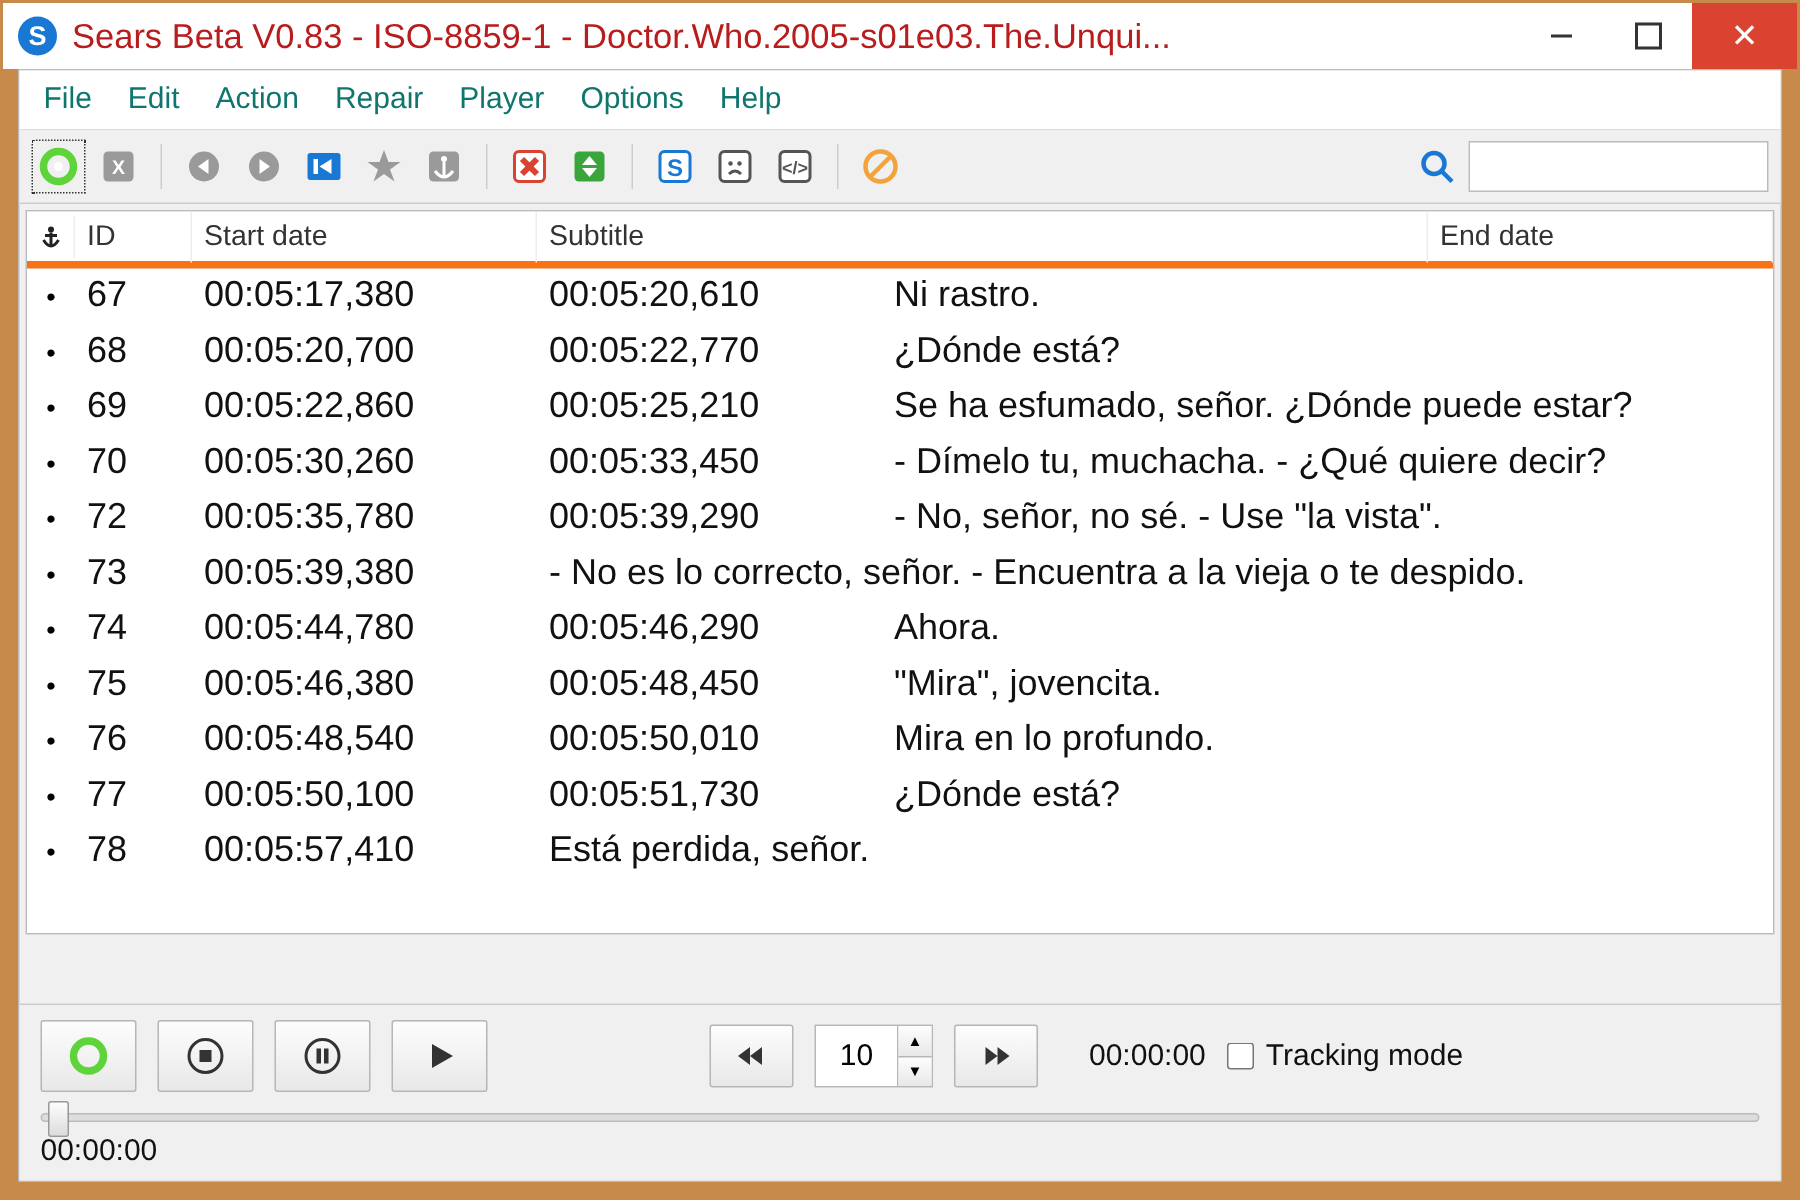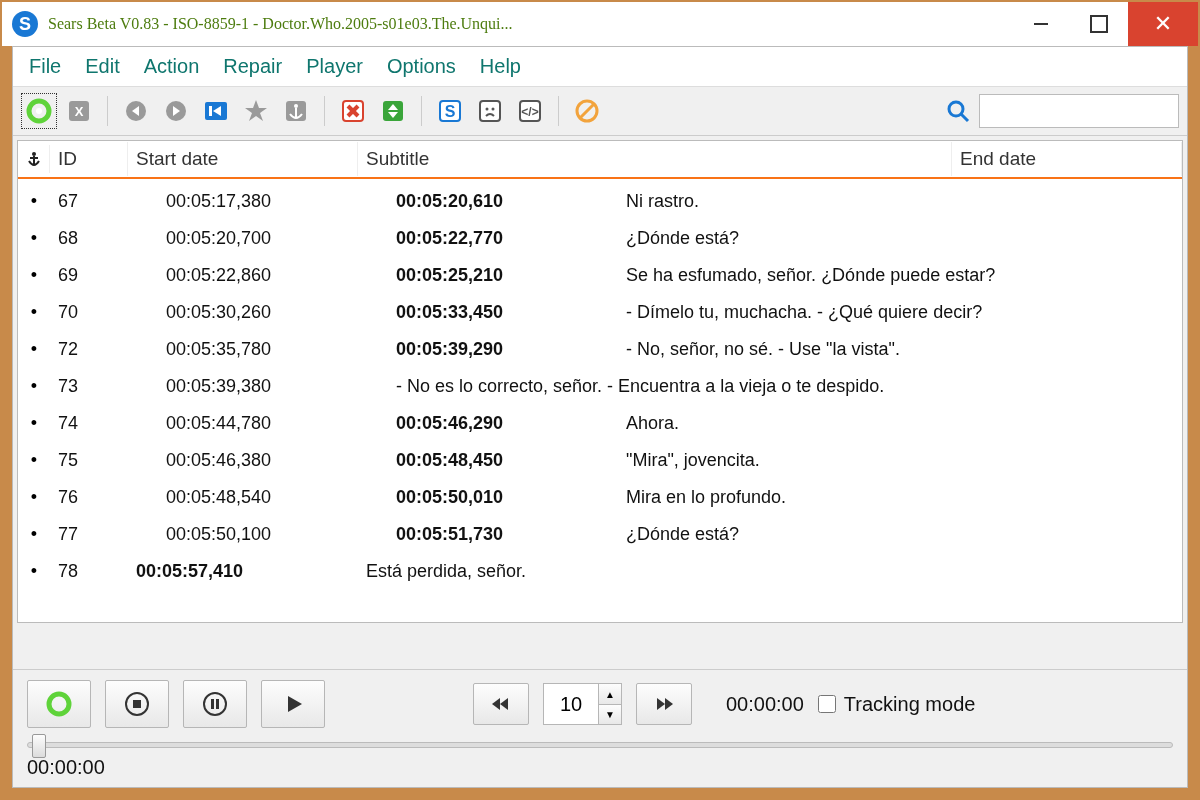--- a/index.html
+++ b/index.html
@@ -4,21 +4,21 @@
 <style>
   * { box-sizing: border-box; margin: 0; padding: 0; }
   html, body { width: 1200px; height: 800px; overflow: hidden; font-family: "Segoe UI", Tahoma, sans-serif; }
   body { background: #c88a4a; padding: 2px; }
 
   .window { width: 100%; height: 100%; display: flex; flex-direction: column; }
 
   
   .titlebar { height: 44px; background: #fff; display: flex; align-items: center; padding: 0 0 0 10px; }
   .app-icon { width: 26px; height: 26px; border-radius: 50%; background: #1978d4; color: #fff; display: flex; align-items: center; justify-content: center; font-weight: bold; font-size: 18px; margin-right: 10px; }
-  .title-text { font-size: 16px; color: #4d7c0f; flex: 0 0 auto; font-family: Liberation Serif, serif; }
+  .title-text { font-size: 23px; color: #b91c1c; flex: 0 0 auto; }
   .titlebar-spacer { flex: 1 1 auto; }
   .win-btns { display: flex; height: 100%; }
   .win-btn { width: 58px; height: 100%; display: flex; align-items: center; justify-content: center; font-size: 18px; color: #333; }
   .win-btn.close { background: #d9432f; color: #fff; width: 70px; font-size: 22px; }
   .win-btn.min::before { content:""; width:14px; height:2px; background:#333; display:block; }
   .win-btn.max::before { content:""; width:14px; height:14px; border:2px solid #333; display:block; }
 
   .outer-border { flex:1 1 auto; background:#c88a4a; padding: 0 10px 10px 10px; display:flex; }
   .client { flex:1 1 auto; background:#f0f0f0; border:1px solid #bbb; display:flex; flex-direction:column; }
 
@@ -31,35 +31,35 @@
   .tb-sep { width:1px; height:30px; background:#ccc; margin:0 6px; }
   .tb-btn { width:36px; height:36px; display:flex; align-items:center; justify-content:center; border:1px solid transparent; }
   .tb-btn.active { border:1px dotted #333; }
   .tb-spacer { flex:1 1 auto; }
   .search-wrap { display:flex; align-items:center; gap:8px; }
   .search-icon svg { display:block; }
   .search-input { width: 200px; height:34px; border:1px solid #bbb; background:#fff; padding:0 6px; font-size:16px; }
 
   
   .table-wrap { flex:1 1 auto; background:#fff; border:1px solid #bbb; margin:4px; display:flex; flex-direction:column; overflow:hidden; position:relative; }
-  .thead { display:flex; border-bottom:2px solid #f97316; background:#fff; height:38px; align-items:center; font-size:19px; color:#333; }
+  .thead { display:flex; border-bottom:5px solid #f97316; background:#fff; height:38px; align-items:center; font-size:19px; color:#333; }
   .th { padding: 6px 8px; border-right:1px solid #eee; }
   .th.anchor { width:32px; text-align:center; }
   .th.id { width:78px; }
   .th.start { width:230px; }
   .th.end { width:230px; }
   .th.sub { flex:1 1 auto; }
   .tbody { flex:1 1 auto; overflow-y:scroll; }
-  .row { display:flex; align-items:flex-end; height:37px; font-size:18px; color:#111; }
+  .row { display:flex; align-items:flex-start; height:37px; font-size:24px; color:#111; }
   .td { padding: 4px 8px; }
   .td.anchor { width:32px; text-align:center; }
   .td.anchor::before { content:"•"; font-size:18px; color:#000; }
   .td.id { width:78px; }
-  .td.start { width:230px;margin-left:30px; }
-  .td.end { width:230px;font-weight:bold; }
+  .td.start { width:230px; }
+  .td.end { width:230px; }
   .td.sub { flex:1 1 auto; white-space:nowrap; overflow:hidden; }
   .anchor-head svg { display:block; margin:0 auto; }
 
   
   .tbody::-webkit-scrollbar { width:22px; }
   .tbody::-webkit-scrollbar-track { background:#f0f0f0; }
   .tbody::-webkit-scrollbar-thumb { background:#c8c8c8; border:1px solid #aaa; }
   .tbody::-webkit-scrollbar-button { background:#f0f0f0; height:22px; border:1px solid #ccc; }
 
   

